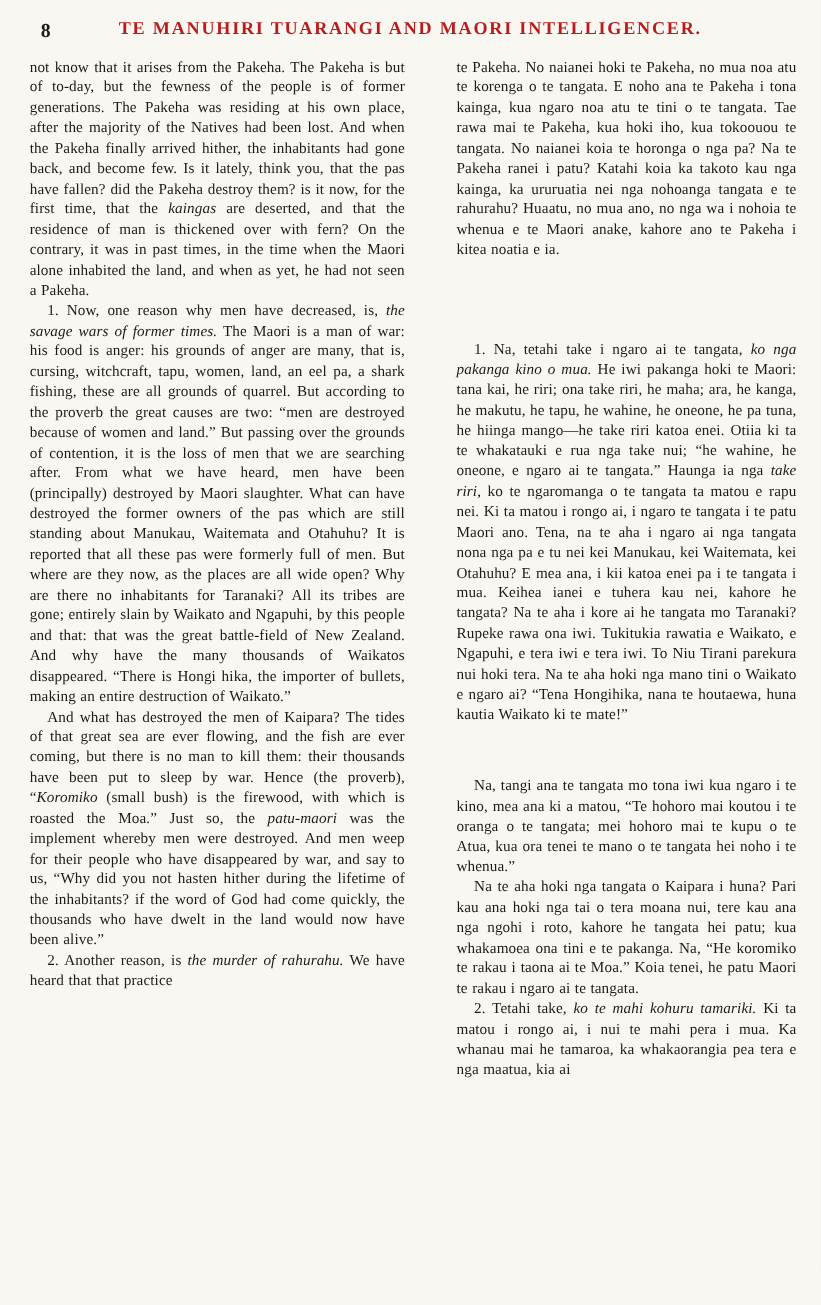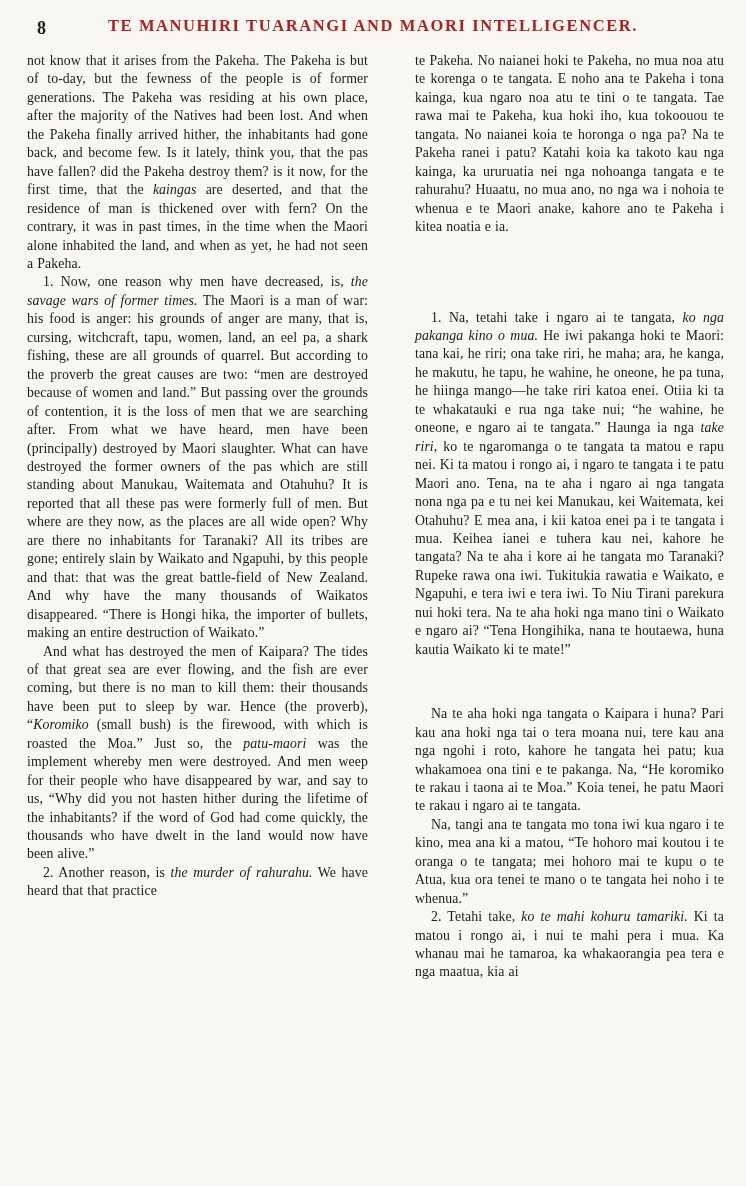--- a/index.html
+++ b/index.html
@@ -77,18 +77,18 @@
     <div class="column col-english">
         <p class="para">not know that it arises from the Pakeha. The Pakeha is but of to-day, but the fewness of the people is of former generations. The Pakeha was residing at his own place, after the majority of the Natives had been lost. And when the Pakeha finally arrived hither, the inhabitants had gone back, and become few. Is it lately, think you, that the pas have fallen? did the Pakeha destroy them? is it now, for the first time, that the <i>kaingas</i> are deserted, and that the residence of man is thickened over with fern? On the contrary, it was in past times, in the time when the Maori alone inhabited the land, and when as yet, he had not seen a Pakeha.</p>
         <p class="para">1. Now, one reason why men have decreased, is, <i>the savage wars of former times.</i> The Maori is a man of war: his food is anger: his grounds of anger are many, that is, cursing, witchcraft, tapu, women, land, an eel pa, a shark fishing, these are all grounds of quarrel. But according to the proverb the great causes are two: “men are destroyed because of women and land.” But passing over the grounds of contention, it is the loss of men that we are searching after. From what we have heard, men have been (principally) destroyed by Maori slaughter. What can have destroyed the former owners of the pas which are still standing about Manukau, Waitemata and Otahuhu? It is reported that all these pas were formerly full of men. But where are they now, as the places are all wide open? Why are there no inhabitants for Taranaki? All its tribes are gone; entirely slain by Waikato and Ngapuhi, by this people and that: that was the great battle-field of New Zealand. And why have the many thousands of Waikatos disappeared. “There is Hongi hika, the importer of bullets, making an entire destruction of Waikato.”</p>
         <p class="para">And what has destroyed the men of Kaipara? The tides of that great sea are ever flowing, and the fish are ever coming, but there is no man to kill them: their thousands have been put to sleep by war. Hence (the proverb), “<i>Koromiko</i> (small bush) is the firewood, with which is roasted the Moa.” Just so, the <i>patu-maori</i> was the implement whereby men were destroyed. And men weep for their people who have disappeared by war, and say to us, “Why did you not hasten hither during the lifetime of the inhabitants? if the word of God had come quickly, the thousands who have dwelt in the land would now have been alive.”</p>
         <p class="para">2. Another reason, is <i>the murder of rahurahu.</i> We have heard that that practice</p>
       </div>
     <div class="divider"></div>
     <div class="column col-maori">
         <p class="para">te Pakeha. No naianei hoki te Pakeha, no mua noa atu te korenga o te tangata. E noho ana te Pakeha i tona kainga, kua ngaro noa atu te tini o te tangata. Tae rawa mai te Pakeha, kua hoki iho, kua tokoouou te tangata. No naianei koia te horonga o nga pa? Na te Pakeha ranei i patu? Katahi koia ka takoto kau nga kainga, ka ururuatia nei nga nohoanga tangata e te rahurahu? Huaatu, no mua ano, no nga wa i nohoia te whenua e te Maori anake, kahore ano te Pakeha i kitea noatia e ia.</p>
         <p class="para">1. Na, tetahi take i ngaro ai te tangata, <i>ko nga pakanga kino o mua.</i> He iwi pakanga hoki te Maori: tana kai, he riri; ona take riri, he maha; ara, he kanga, he makutu, he tapu, he wahine, he oneone, he pa tuna, he hiinga mango—he take riri katoa enei. Otiia ki ta te whakatauki e rua nga take nui; “he wahine, he oneone, e ngaro ai te tangata.” Haunga ia nga <i>take riri</i>, ko te ngaromanga o te tangata ta matou e rapu nei. Ki ta matou i rongo ai, i ngaro te tangata i te patu Maori ano. Tena, na te aha i ngaro ai nga tangata nona nga pa e tu nei kei Manukau, kei Waitemata, kei Otahuhu? E mea ana, i kii katoa enei pa i te tangata i mua. Keihea ianei e tuhera kau nei, kahore he tangata? Na te aha i kore ai he tangata mo Taranaki? Rupeke rawa ona iwi. Tukitukia rawatia e Waikato, e Ngapuhi, e tera iwi e tera iwi. To Niu Tirani parekura nui hoki tera. Na te aha hoki nga mano tini o Waikato e ngaro ai? “Tena Hongihika, nana te houtaewa, huna kautia Waikato ki te mate!”</p>
+        <p class="para">Na, tangi ana te tangata mo tona iwi kua ngaro i te kino, mea ana ki a matou, “Te hohoro mai koutou i te oranga o te tangata; mei hohoro mai te kupu o te Atua, kua ora tenei te mano o te tangata hei noho i te whenua.”</p>
         <p class="para">Na te aha hoki nga tangata o Kaipara i huna? Pari kau ana hoki nga tai o tera moana nui, tere kau ana nga ngohi i roto, kahore he tangata hei patu; kua whakamoea ona tini e te pakanga. Na, “He koromiko te rakau i taona ai te Moa.” Koia tenei, he patu Maori te rakau i ngaro ai te tangata.</p>
-        <p class="para">Na, tangi ana te tangata mo tona iwi kua ngaro i te kino, mea ana ki a matou, “Te hohoro mai koutou i te oranga o te tangata; mei hohoro mai te kupu o te Atua, kua ora tenei te mano o te tangata hei noho i te whenua.”</p>
         <p class="para">2. Tetahi take, <i>ko te mahi kohuru tamariki.</i> Ki ta matou i rongo ai, i nui te mahi pera i mua. Ka whanau mai he tamaroa, ka whakaorangia pea tera e nga maatua, kia ai</p>
       </div>
   </div>
 </div>
 
 </body></html>

